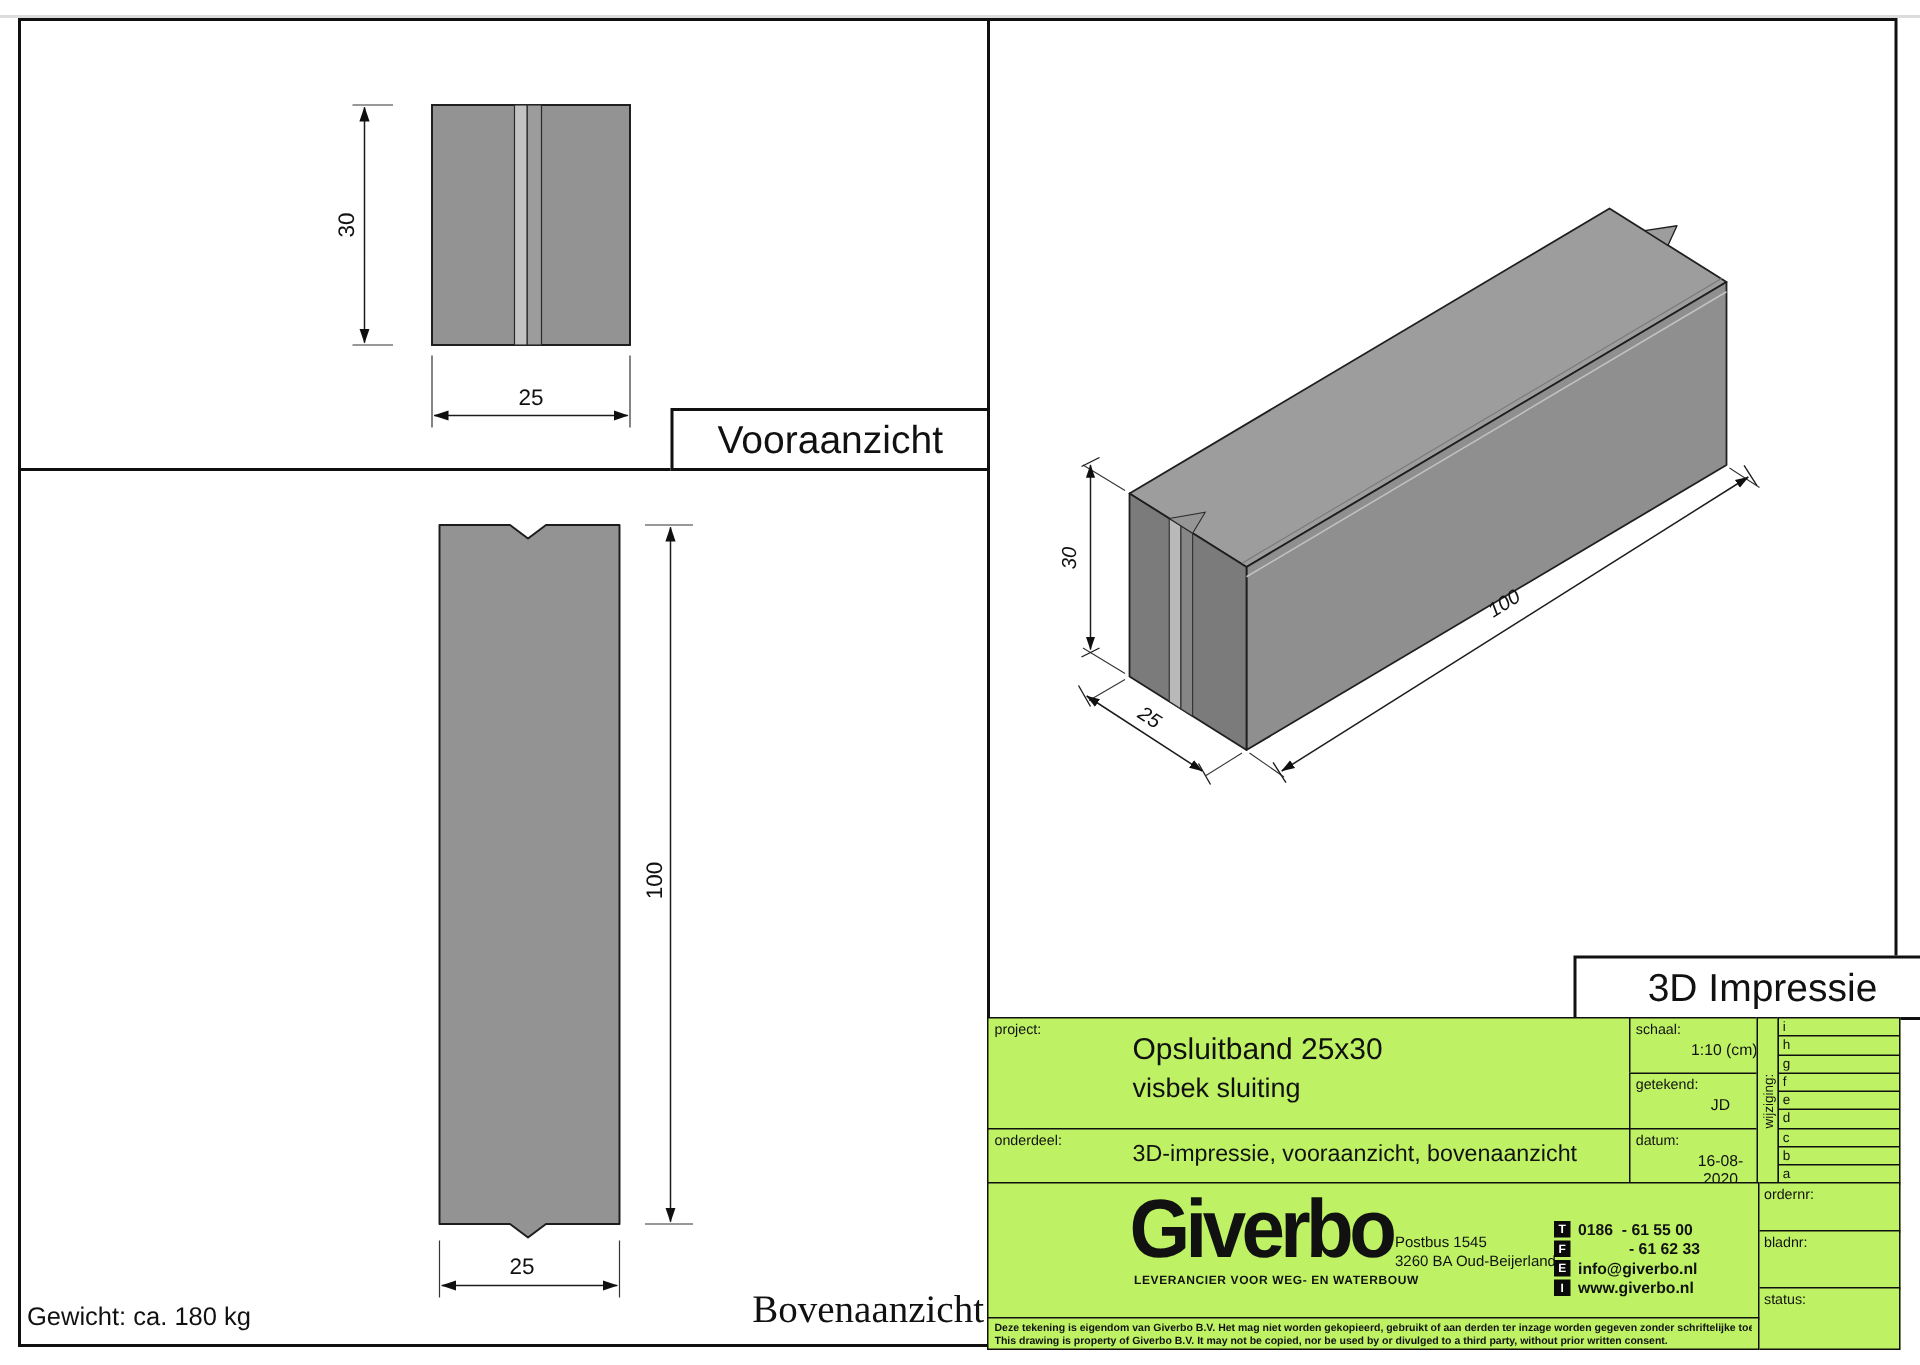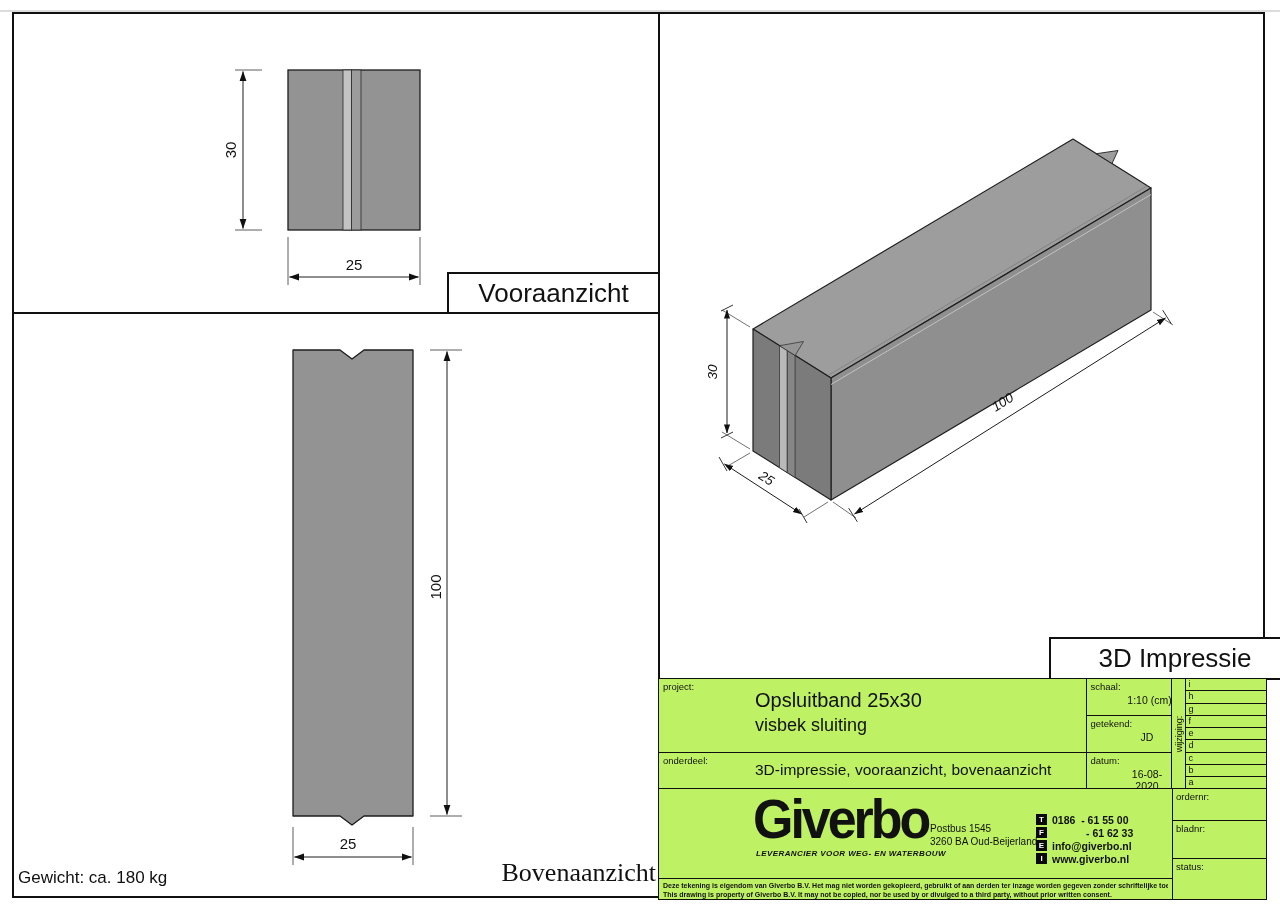--- a/index.html
+++ b/index.html
@@ -44,21 +44,21 @@
   .c-status{left:513px;top:180px;width:96px;height:42px;}
   .c-logo{left:0;top:110px;width:514.5px;height:91.5px;}
   .c-disclaimer{left:0;top:200px;width:514.5px;height:22px;padding:2px 4px;}
   .proj-line1{position:absolute;left:96px;top:10px;font-size:20px;}
   .proj-line2{position:absolute;left:96px;top:36px;font-size:18px;}
   .onderdeel-value{position:absolute;left:96px;top:8px;font-size:15.5px;text-align:center;}
 
   
   .giverbo-name{position:absolute;left:94px;top:-2px;font-size:51px;font-weight:bold;
                 letter-spacing:-3px;transform:scale(1.02,1.08);transform-origin:left top;}
-  .giverbo-tagline{position:absolute;left:97px;top:60px;font-size:8px;font-weight:bold;letter-spacing:0.4px;font-style:italic;}
+  .giverbo-tagline{position:absolute;left:97px;top:60px;font-size:8px;font-weight:bold;letter-spacing:0.4px;}
   .logo-address{position:absolute;left:271px;top:33px;font-size:10px;line-height:13px;}
   .contact-list{position:absolute;left:377px;top:24px;}
   .contact-row{display:flex;align-items:center;height:13px;}
   .contact-icon{width:11px;height:11px;background:#0a0a0a;color:#fff;font-size:8px;font-weight:bold;
                 text-align:center;line-height:11px;flex:0 0 11px;}
   .contact-value{margin-left:5px;font-size:10.5px;font-weight:bold;white-space:pre;}
   .contact-row.f-row .contact-value{margin-left:39px;}
   .disc-line{font-size:7px;font-weight:bold;line-height:9px;white-space:nowrap;overflow:hidden;}
 </style>
 </head>

